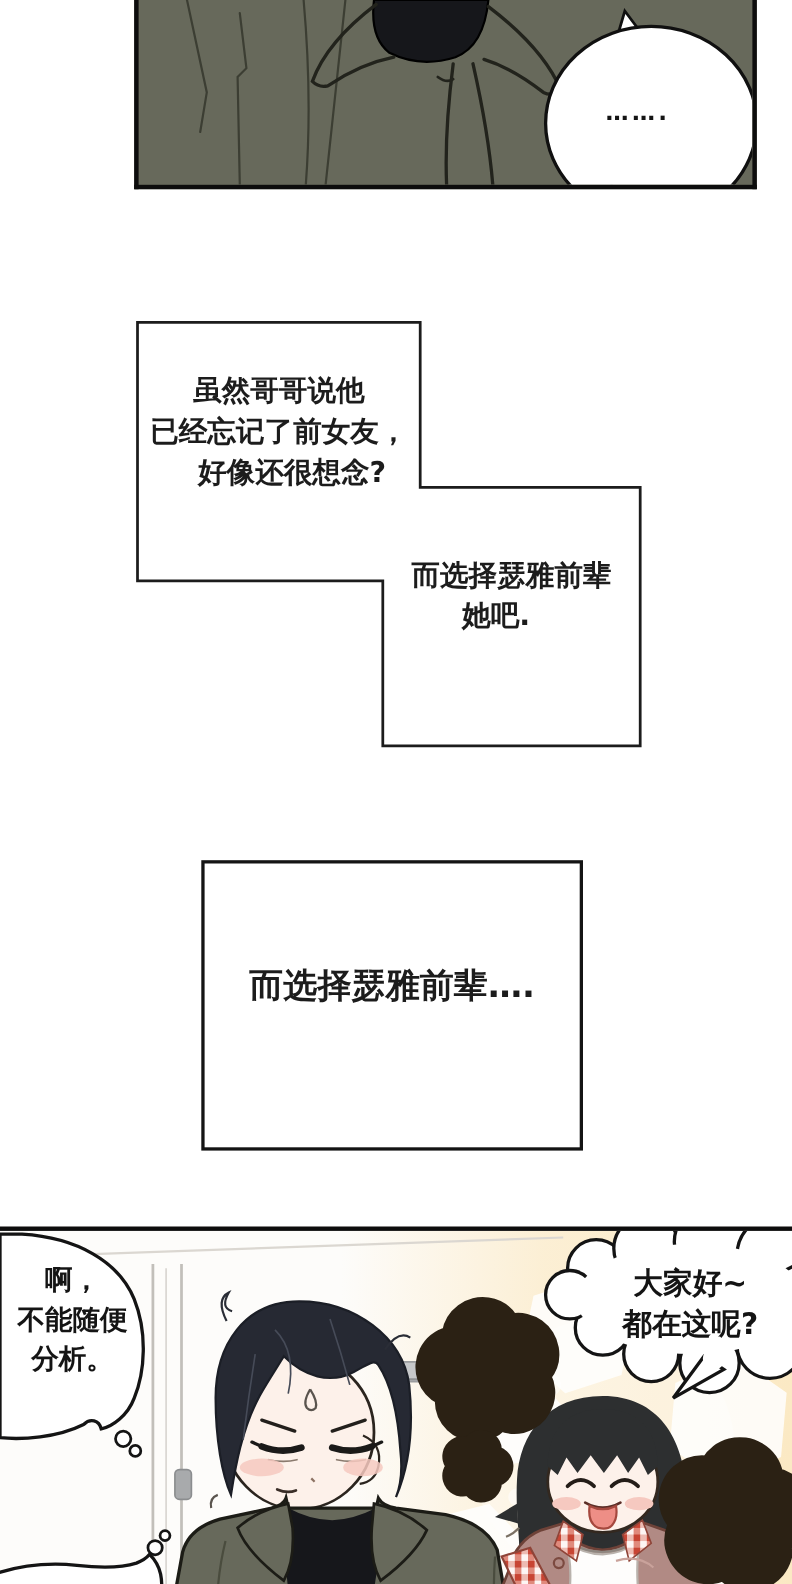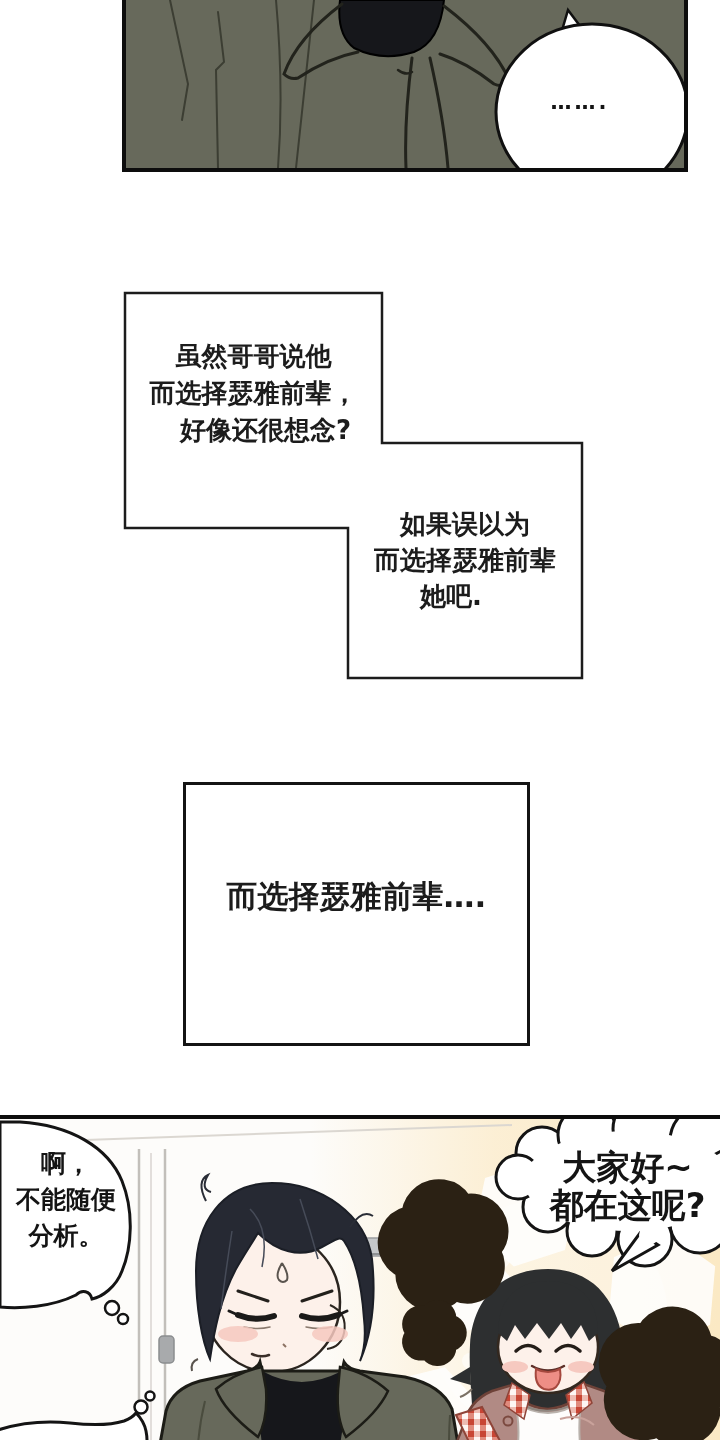--- a/index.html
+++ b/index.html
@@ -20,21 +20,21 @@
   #box2-text{left:348px;top:506px;width:234px;line-height:36px;}
   #box3-text{left:183px;top:872px;width:347px;font-size:31px;line-height:48px;}
   #box1-text .l3{transform:translateX(12px);display:block;}
   #box2-text .l4{transform:translateX(-14px);display:block;}
   .ntext span{display:block;}
   
   #bottom-panel{left:0;top:1115px;width:720px;height:325px;border-top:4px solid var(--panel-border);
     box-sizing:content-box;overflow:hidden;background:var(--wall);}
   #thought-text{left:0px;top:1146px;width:132px;text-align:center;font-size:25px;font-weight:700;
     line-height:36px;z-index:6;}
-  #speech-text{left:540px;top:1148px;width:175px;text-align:center;font-size:34px;font-weight:700;
+  #speech-text{left:540px;top:1148px;width:175px;text-align:center;font-size:27px;font-weight:700;
     line-height:38px;z-index:6;}
 </style>
 </head>
 <body>
 
 <div id="stage">
 
   <div id="top-panel" class="abs">
     <svg width="558" height="168" viewBox="0 0 558 168">
       <g fill="none" style="stroke:var(--jacket-line)" stroke-width="2" stroke-linecap="round">
@@ -60,25 +60,24 @@
   </div>
   <div id="top-bubble-text" class="abs">…….</div>
 
   <div class="abs" style="left:123px;top:291px;width:462px;height:390px;">
     <svg width="462" height="390" viewBox="0 0 462 390">
       <path d="M2,2 L259,2 L259,152 L459,152 L459,387 L225,387 L225,237 L2,237 Z" fill="#ffffff" stroke="#1c1c1c" stroke-width="2.5"></path>
     </svg>
   </div>
   <div id="box1-text" class="ntext">
     <span class="l1">虽然哥哥说他</span>
-    <span class="l2">而选择瑟雅前辈，</span>
+    <span class="l2">已经忘记了前女友，</span>
     <span class="l3">好像还很想念?</span>
   </div>
   <div id="box2-text" class="ntext">
-    <span class="l1">如果误以为</span>
     <span class="l3">而选择瑟雅前辈</span>
     <span class="l4">她吧.</span>
   </div>
 
   <div class="abs" style="left:183px;top:782px;width:341px;height:258px;border:3px solid #141414;background:#fff;"></div>
   <div id="box3-text" class="ntext">
     <span>而选择瑟雅前辈….</span>
   </div>
 
   <div id="bottom-panel" class="abs">

